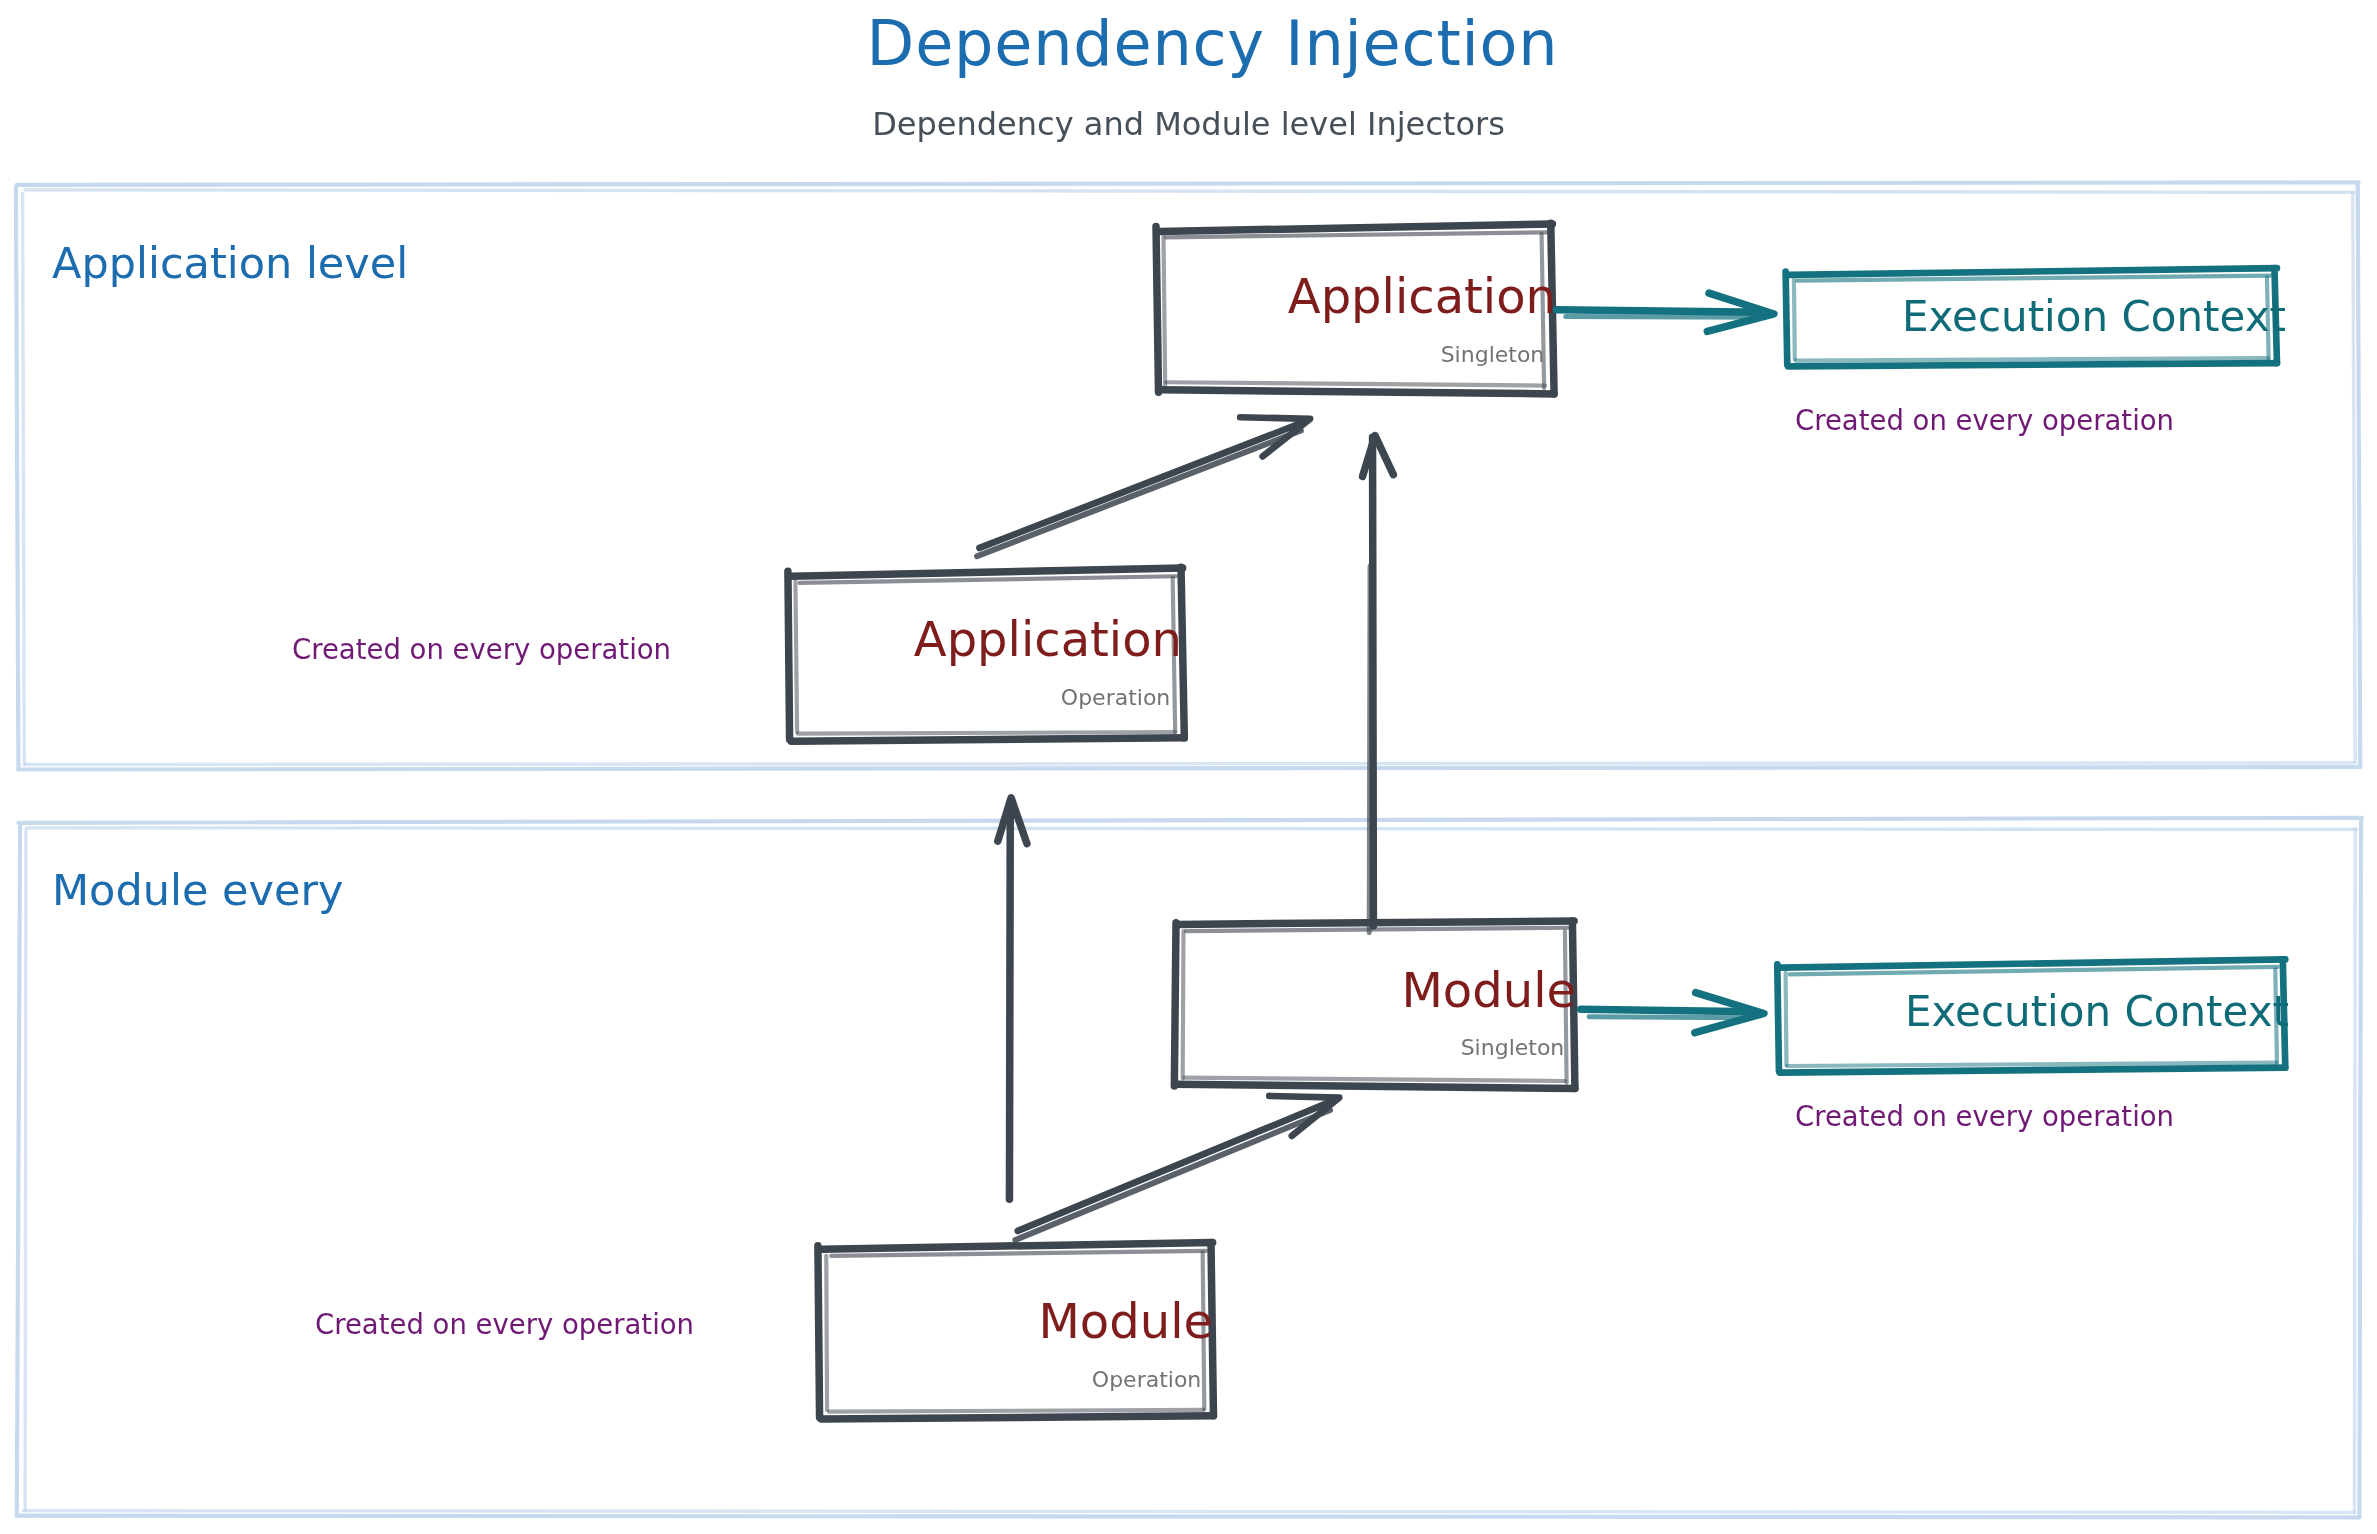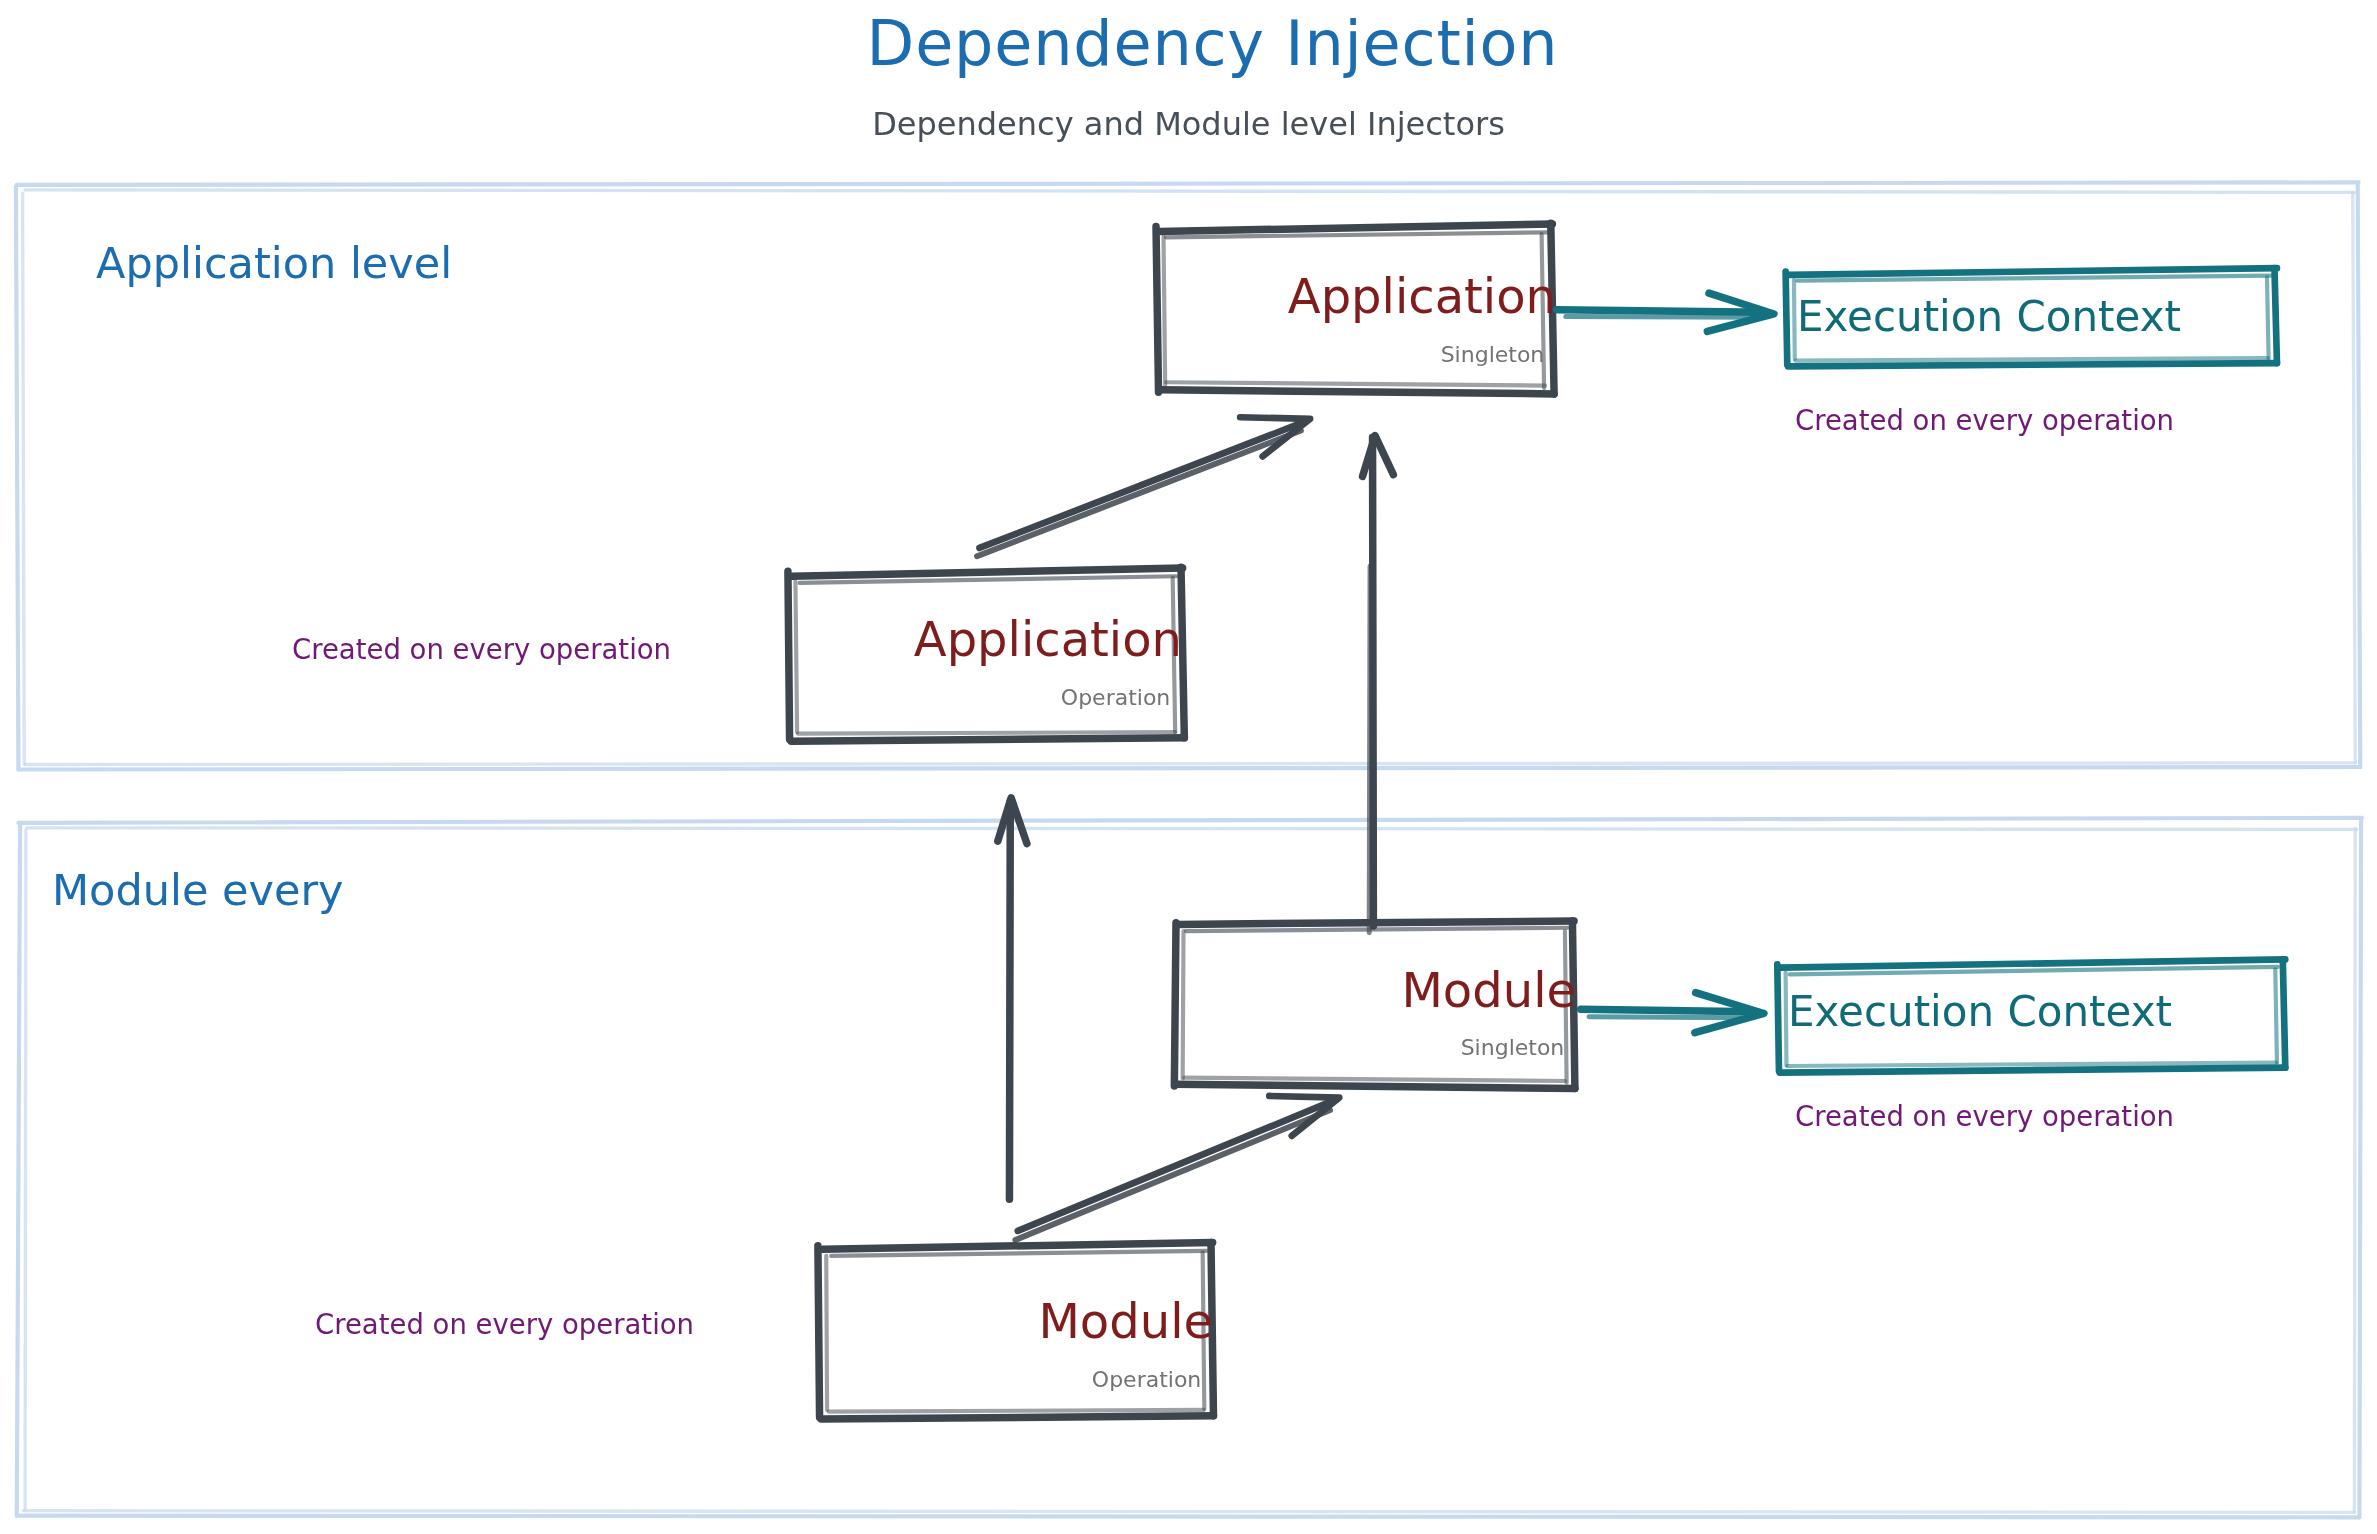--- a/index.html
+++ b/index.html
@@ -17,21 +17,21 @@
     left:0;top:6.7px;width:2377px;text-align:center;
     font-size:62px;color:#1c6cb0;letter-spacing:0.8px;
     font-family:"DejaVu Sans", sans-serif;font-weight:400;margin-left:24px;
   }
   #diagram-subtitle{
     left:0;top:105px;width:2377px;text-align:center;
     font-size:32px;color:#474f59;
   }
 
   .level-label{font-size:43px;color:#1c6cb0;}
-  #application-level-label{left:52px;top:238px;margin-left:44px;}
+  #application-level-label{left:52px;top:238px;}
   #module-level-label{left:52px;top:865px;}
 
   .note{font-size:27.5px;color:#701a75;}
   #note-app-operation{left:292px;top:633px;}
   #note-app-context{left:1795px;top:404px;}
   #note-module-operation{left:315px;top:1308px;}
   #note-module-context{left:1795px;top:1100px;}
 
   
   .node{position:absolute;display:block;}
@@ -55,21 +55,21 @@
   #node-module-singleton{left:1176px;top:920px;width:400px;height:165px;}
   #node-module-singleton .title{top:42px;}
   #node-module-singleton .scope{top:103px;right:11.7px;}
 
   #node-module-operation{left:821px;top:1248px;width:392px;height:168px;}
   #node-module-operation .title{top:45px;}
   #node-module-operation .scope{top:107px;right:11.7px;}
 
   .ctx-node{position:absolute;}
   .ctx-node .title{
-    position:absolute;left:4px;width:100%;text-align:left;
+    position:absolute;left:12px;width:100%;text-align:right;
     font-size:42px;color:#0f6b78;white-space:nowrap;
   }
   #node-execution-context-app{left:1793px;top:272px;width:481px;height:92px;}
   #node-execution-context-app .title{top:20px;}
   #node-execution-context-module{left:1784px;top:965px;width:493px;height:98px;}
   #node-execution-context-module .title{top:21.7px;}
 </style>
 </head>
 <body>
 

